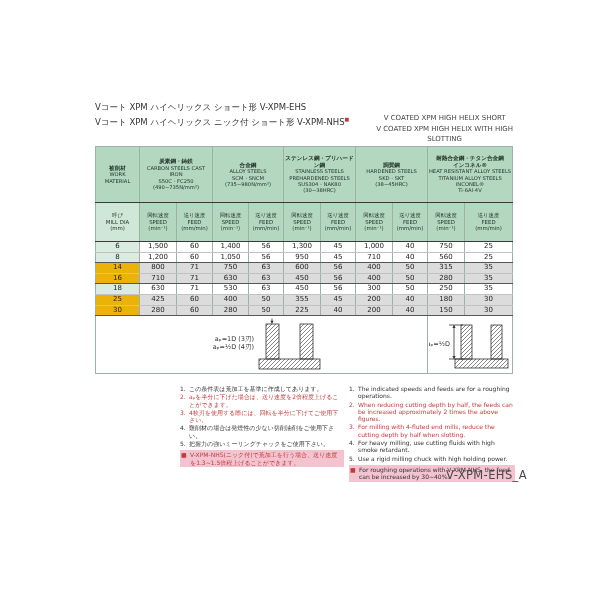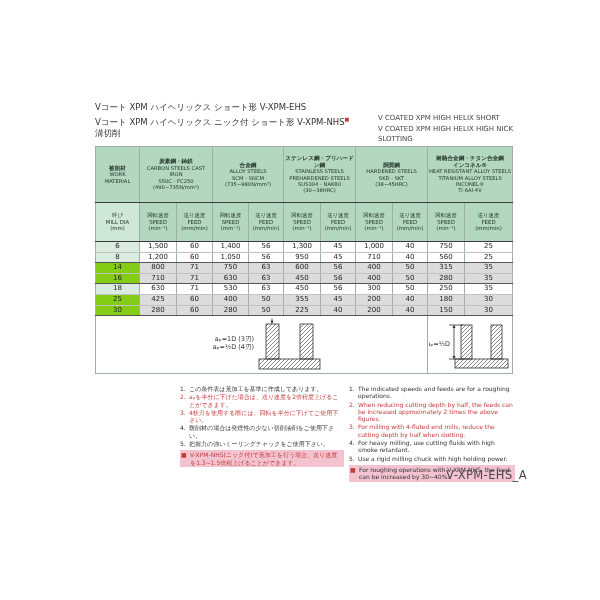--- a/index.html
+++ b/index.html
@@ -3,39 +3,39 @@
 <meta charset="utf-8">
 <style>
   html,body{margin:0;padding:0;background:#fff;}
   #page{position:relative;width:600px;height:508px;background:#ffffff;
         font-family:"DejaVu Sans","Liberation Sans",sans-serif;color:#222;overflow:hidden;}
 
   
   .title-row{position:absolute;left:95px;top:102px;width:418px;display:flex;justify-content:space-between;}
   .title-jp{font-size:8.5px;line-height:11.5px;color:#333;white-space:nowrap;}
   .title-jp .mark{color:#c23b3b;font-size:5px;vertical-align:super;}
-  .title-en{text-align:left;font-size:7px;line-height:10.5px;color:#444;padding-top:11px;white-space:nowrap;}
+  .title-en{text-align:center;font-size:7px;line-height:10.5px;color:#444;padding-top:11px;white-space:nowrap;}
 
   
   table.spec{position:absolute;left:95px;top:146px;width:417px;border-collapse:collapse;table-layout:fixed;
              border:1.5px solid #3a3a3a;}
   table.spec th,table.spec td{padding:0;margin:0;text-align:center;vertical-align:middle;
              border:0.5px solid #9fb0a6;overflow:hidden;}
   .hdr{background:#b4d7bf;}
   .hdr-dia{background:#cfe7d6;}
   .mat-line{font-size:5.2px;line-height:6.4px;color:#23372b;font-weight:normal;transform-origin:center;}
   .mat-line.jp{font-size:5.6px;font-weight:bold;}
   .sf-line{font-size:5.4px;line-height:6.6px;color:#23372b;font-weight:normal;}
   .grp{border-left:1.2px solid #3a3a3a !important;}
   tr.hrow1 th{height:55px;border-bottom:1px solid #3a3a3a;}
   tr.hrow2 th{height:38px;border-bottom:1.5px solid #3a3a3a;}
   tr.drow td{height:9.6px;font-size:7px;line-height:9.6px;color:#222;}
   tr.drow td.dia{background:#d9ecdf;}
   tr.shade td{background:#dcdcdc;}
-  tr.shade td.dia{background:#84cc16;}
+  tr.shade td.dia{background:#eab308;}
   tr.pair-end td{border-bottom:1px solid #565656;}
   tr.pair-mid td{border-bottom:0.5px solid #c2c2c2;}
   tr.diagrow td{height:57px;background:#fff;border-top:1.5px solid #3a3a3a;}
   .diag-wrap{display:flex;align-items:center;justify-content:center;height:100%;}
 
   
   .notes{position:absolute;font-size:6px;line-height:7.3px;}
   .notes-jp{left:180px;top:385px;width:164px;}
   .notes-en{left:349px;top:385px;width:166px;}
   .note{display:flex;margin-bottom:1px;}
@@ -52,25 +52,24 @@
 </style>
 </head>
 <body>
 
 <div id="page">
 
   <div class="title-row">
     <div class="title-jp">
       <div>Vコート XPM ハイヘリックス ショート形 V-XPM-EHS</div>
       <div><span>Vコート XPM ハイヘリックス ニック付 ショート形 V-XPM-NHS</span><span class="mark">■</span></div>
-      <div>溝切削</div>
     </div>
     <div class="title-en">
       <div>V COATED XPM HIGH HELIX SHORT</div>
-      <div>V COATED XPM HIGH HELIX HIGH NICK</div>
+      <div>V COATED XPM HIGH HELIX WITH HIGH</div>
       <div>SLOTTING</div>
     </div>
   </div>
 
   <table class="spec">
     <colgroup>
       <col style="width:44px">
         <col style="width:37px">
         <col style="width:36px">
       <col style="width:36px">

